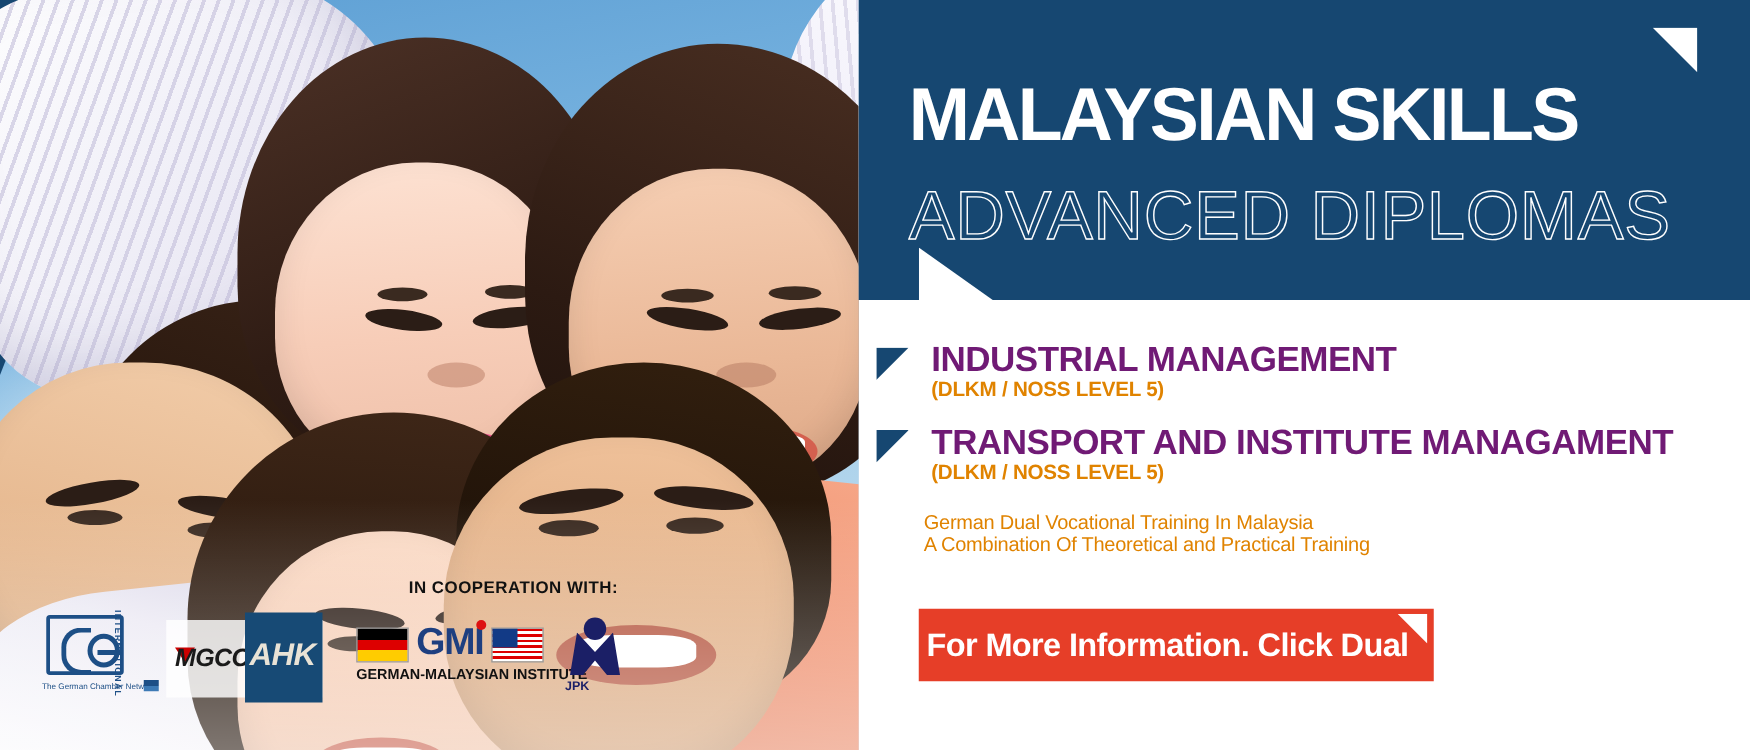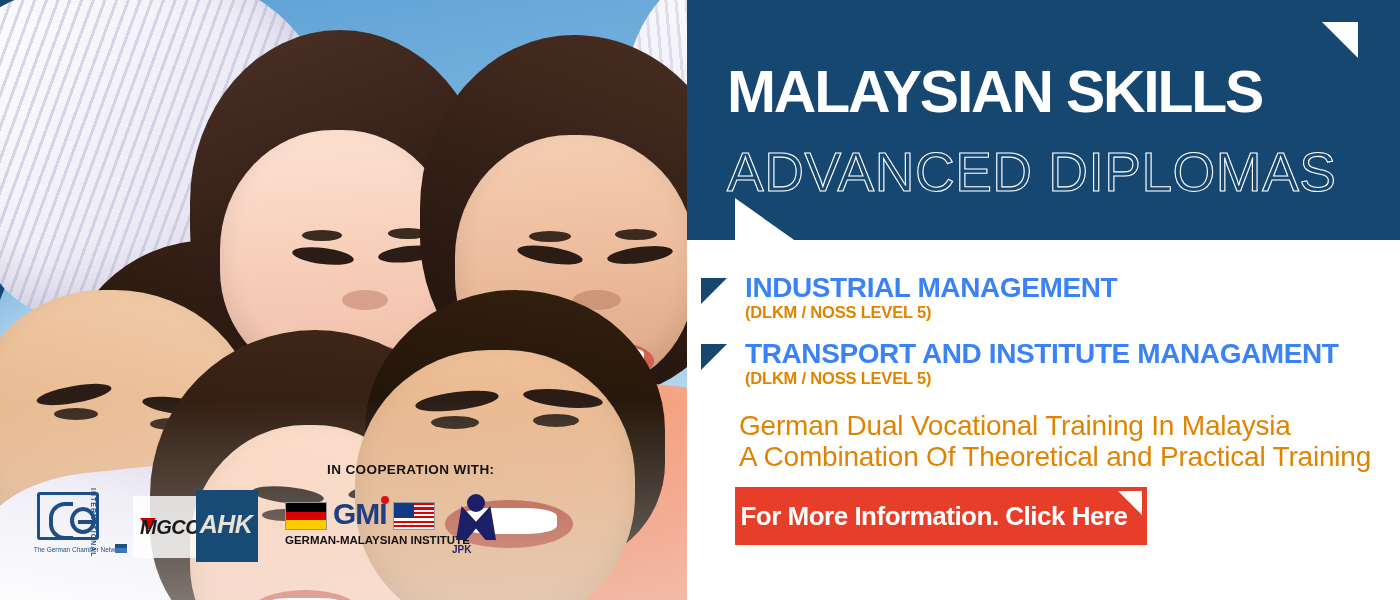--- a/index.html
+++ b/index.html
@@ -374,32 +374,32 @@
   .course { position:absolute; left:14px; }
   #course-0 { top:272px; }
   #course-1 { top:338px; }
   .bullet {
     position:absolute; left:0; top:6px;
     width:26px; height:26px; background:#164771;
     clip-path:polygon(0 0, 100% 0, 0 100%);
   }
   .course-title {
     position:absolute; left:44px; top:0;
-    font-size:28px; font-weight:bold; color:#3b82f6;
+    font-size:28px; font-weight:bold; color:#701a75;
     letter-spacing:-.4px; white-space:nowrap;
   }
   .course-level {
     position:absolute; left:44px; top:31px;
     font-size:16.5px; font-weight:bold; color:#e08300;
     letter-spacing:-.2px; white-space:nowrap;
   }
 
   #tagline { position:absolute; left:52px; top:410px; }
   #tagline .tl {
-    font-size:28px; color:#e08300; line-height:1.12;
+    font-size:16px; color:#e08300; line-height:1.12;
     letter-spacing:-.2px; white-space:nowrap; font-weight:400;
   }
 
   #cta {
     position:absolute; left:48px; top:487px;
     width:412px; height:58px;
     background:#e63e28;
     cursor:pointer;
   }
   #cta-accent {
@@ -554,18 +554,18 @@
       <div class="course-title">TRANSPORT AND INSTITUTE MANAGAMENT</div>
       <div class="course-level">(DLKM / NOSS LEVEL 5)</div>
     </div>
 
     <div id="tagline">
       <div class="tl">German Dual Vocational Training In Malaysia</div>
       <div class="tl">A Combination Of Theoretical and Practical Training</div>
     </div>
 
     <div id="cta">
-      <div id="cta-label">For More Information. Click Here</div>
+      <div id="cta-label">For More Information. Click Dual</div>
       <div id="cta-accent"></div>
     </div>
 
   </div>
 </div>
 
 </body></html>

